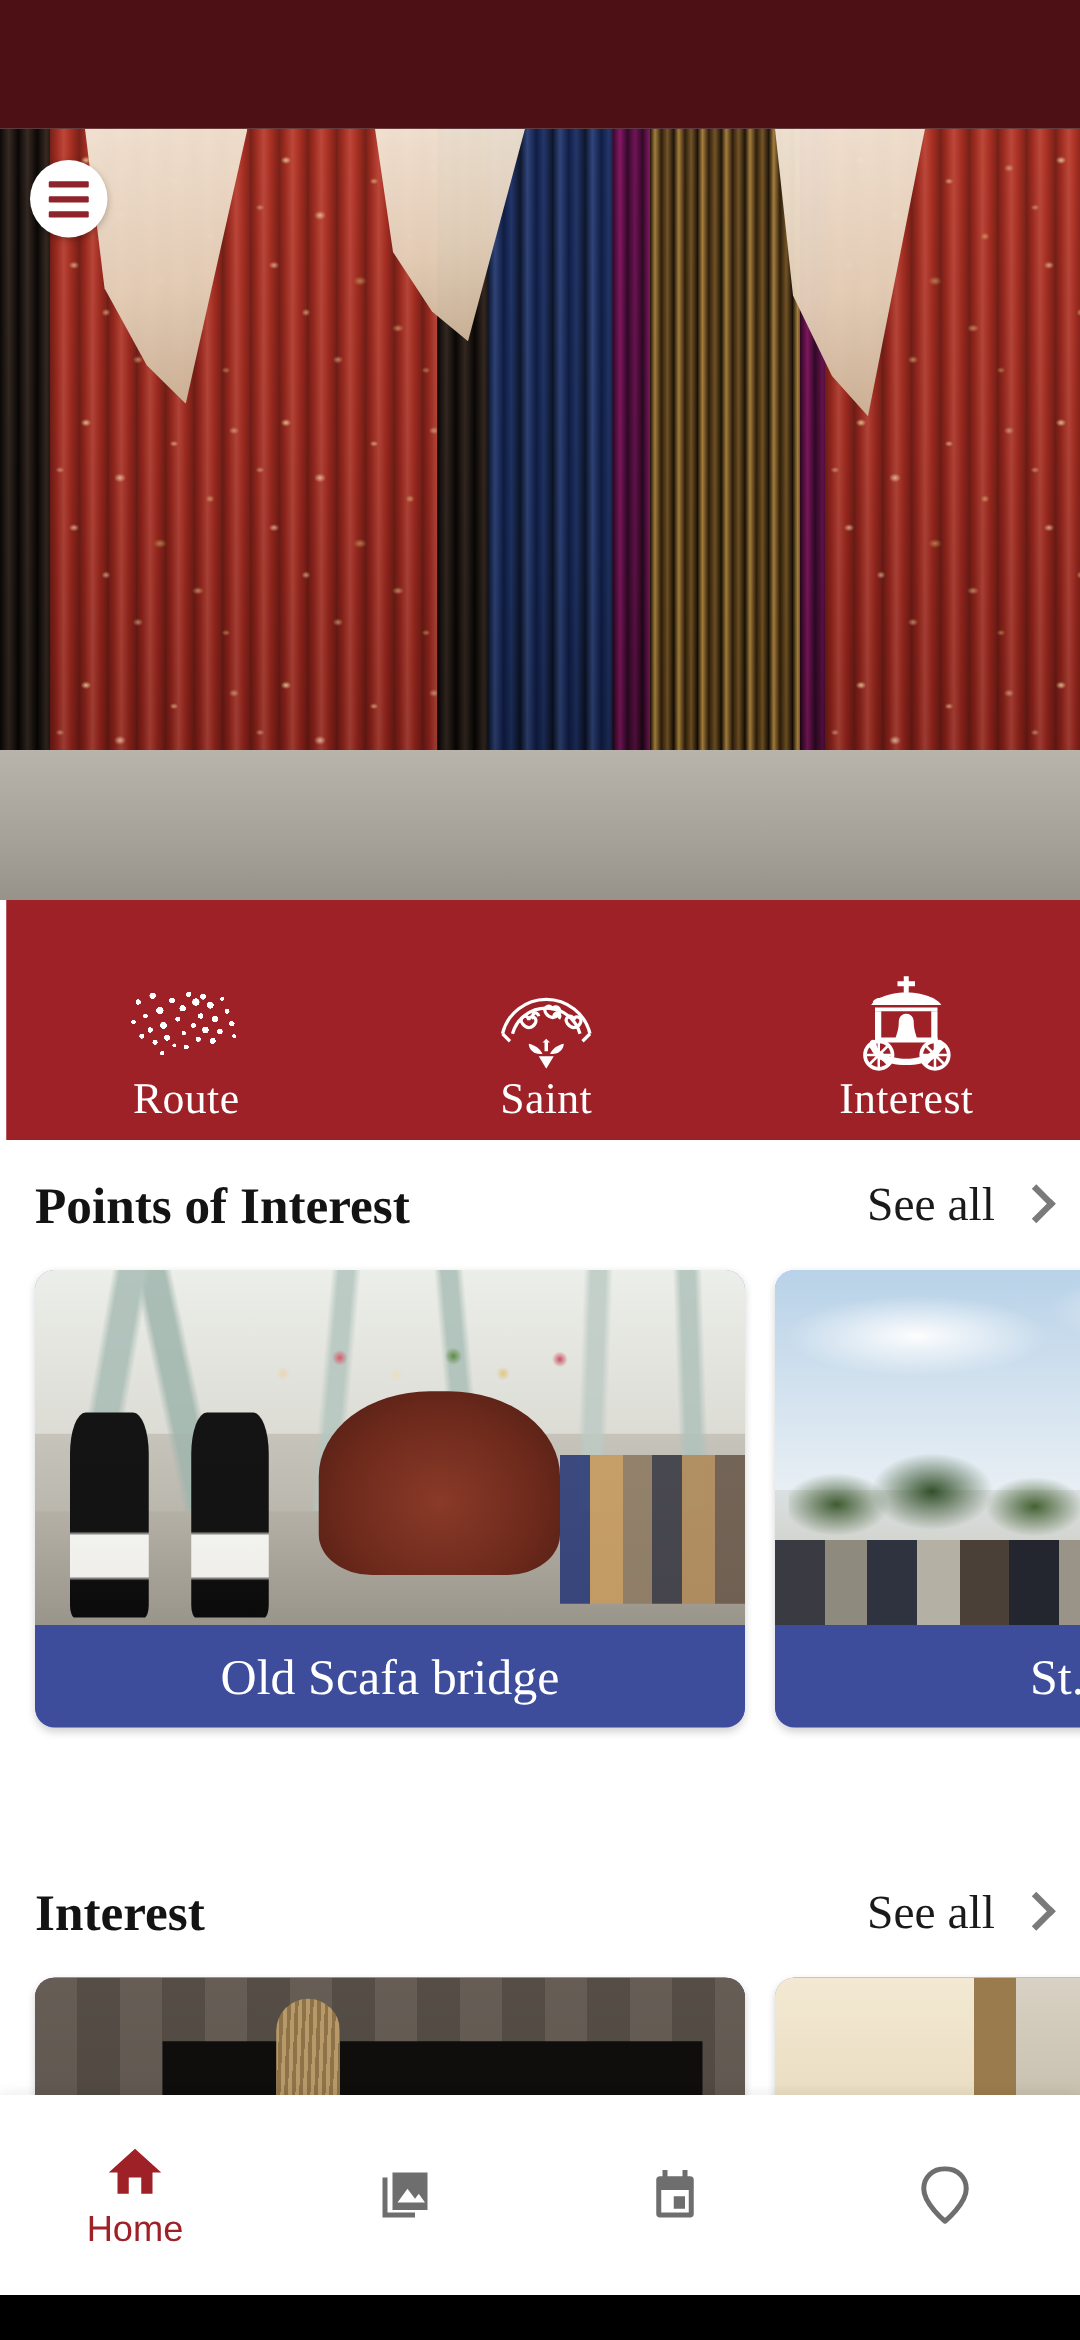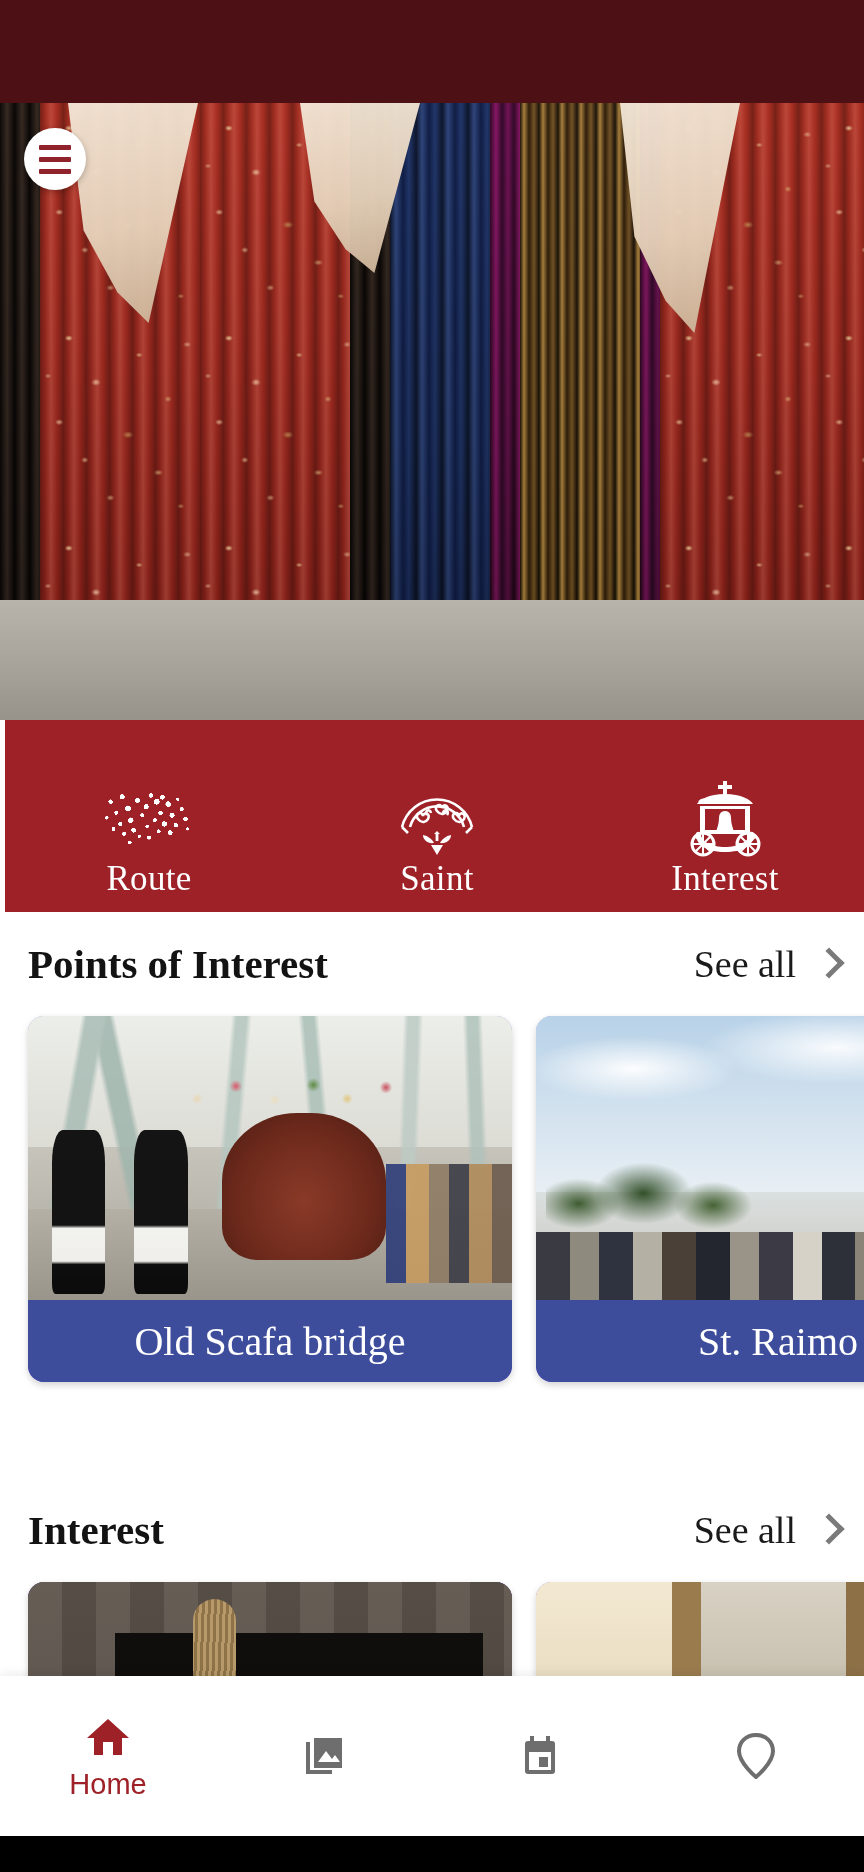--- a/index.html
+++ b/index.html
@@ -213,21 +213,21 @@
     content:""; position:absolute; left:2px; top:5px;
     width:17px; height:17px;
     border-top:5px solid #7a7a7a;
     border-right:5px solid #7a7a7a;
     transform:rotate(45deg);
   }
 
   .card-row { display:flex; gap:24px; padding:0 28px; }
   .card {
     flex:0 0 auto;
-    width:484px;
+    width:568px;
     border-radius:16px;
     overflow:hidden;
     background:#8b5cf6;
     box-shadow:0 3px 7px rgba(0,0,0,.18);
   }
   .card-img { height:284px; width:100%; position:relative; overflow:hidden; }
   .card-label {
     background:#3d4d9c;
     height:82px;
     display:flex; align-items:center; justify-content:center;

